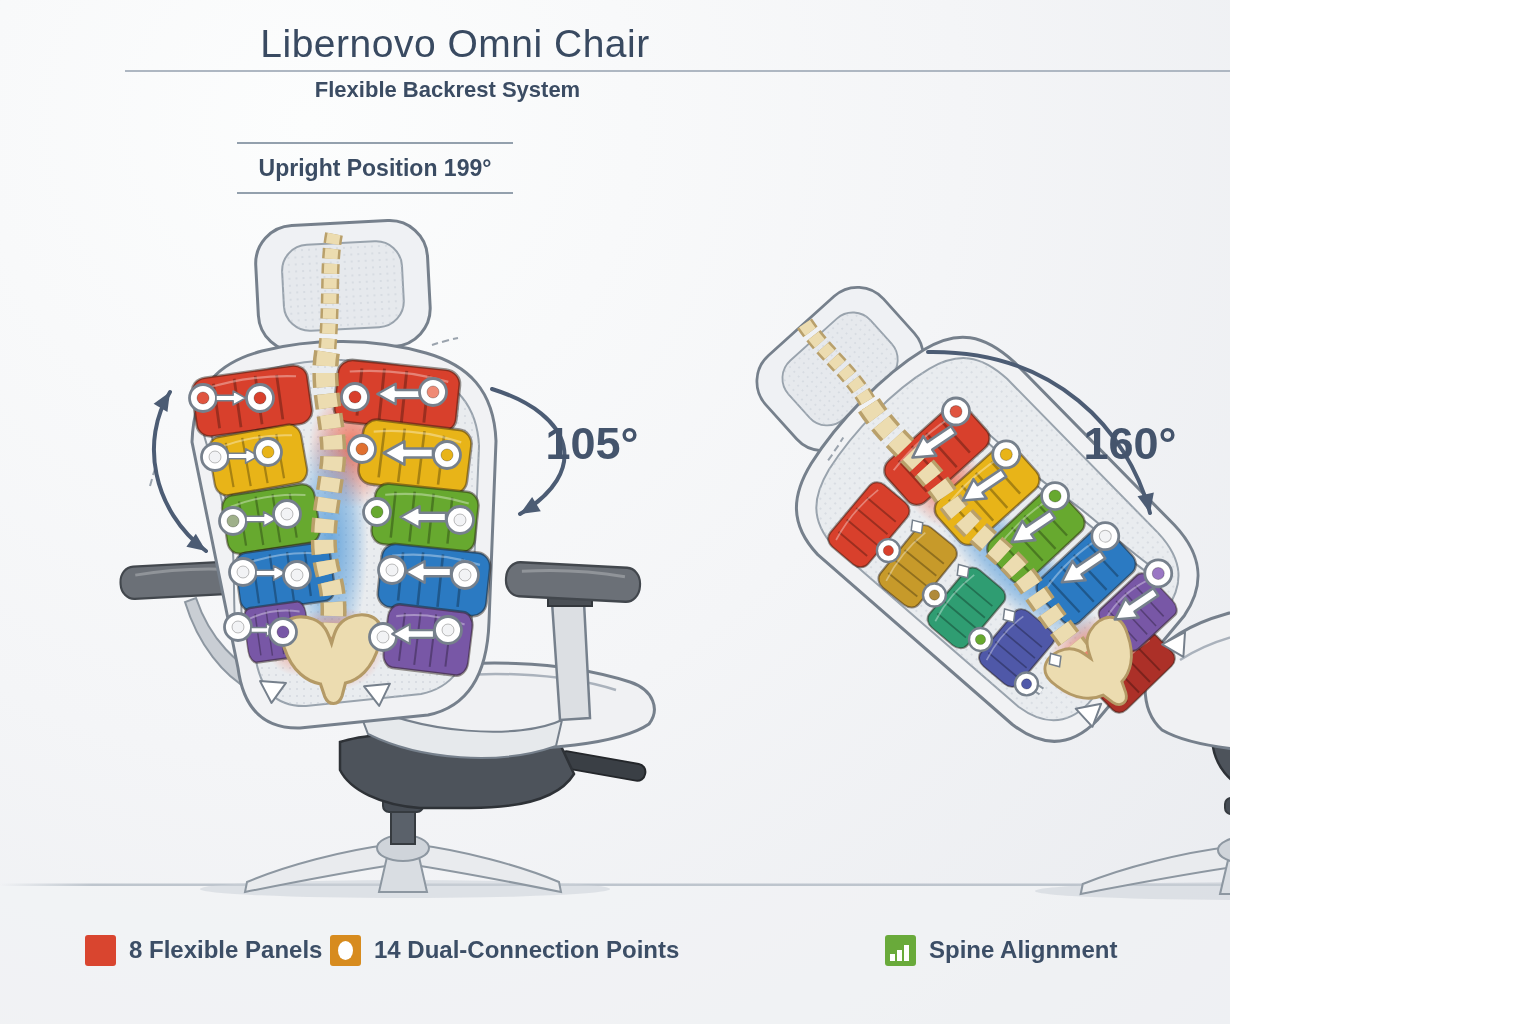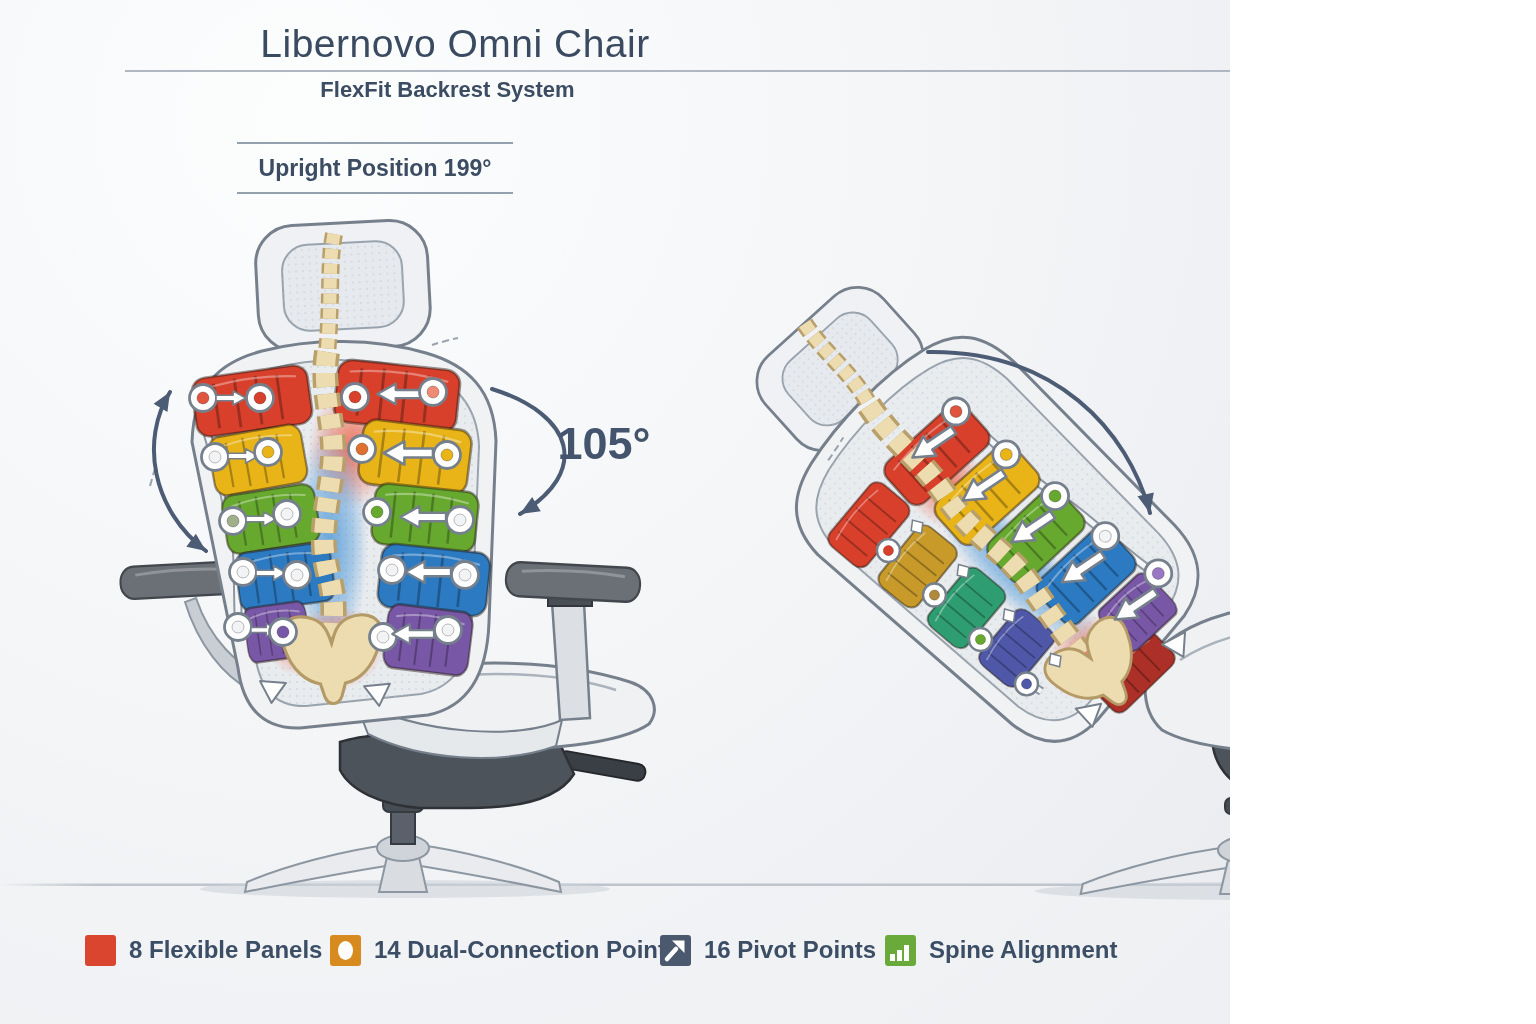--- a/index.html
+++ b/index.html
@@ -22,21 +22,21 @@
   .view-heading{
     position:absolute;top:142px;height:48px;line-height:48px;text-align:center;
     border-top:2px solid #93a0ad;border-bottom:2px solid #93a0ad;
     font-size:23px;font-weight:700;color:#3b4c63;
   }
   .heading-left{left:237px;width:276px;}
   .heading-right{left:1058px;width:385px;}
   .angle-label{
     position:absolute;font-size:45px;font-weight:700;color:#44546c;text-align:center;
   }
-  .angle-left{left:544px;top:418px;width:120px;}
+  .angle-left{left:532px;top:418px;width:120px;}
   .angle-right{left:1060px;top:418px;width:140px;}
   .legend{position:absolute;left:10px;top:930px;width:1536px;height:46px;}
   .legend-item{position:absolute;top:0;display:flex;align-items:center;gap:13px;height:40px;}
   .li-1{left:75px;} .li-2{left:320px;} .li-3{left:650px;} .li-4{left:875px;} .li-5{left:1112px;}
   .legend-swatch{width:31px;height:31px;border-radius:3px;flex:0 0 auto;position:relative;}
   .legend-swatch svg{position:absolute;inset:0;}
   .sw-red{background:#d9452f;}
   .sw-orange{background:#d78b1e;}
   .sw-slate{background:#4a596e;}
   .sw-green{background:#69aa3a;}
@@ -336,48 +336,40 @@
 
       <g>
         <path d="M928 352 C1055 350 1128 430 1150 513" stroke="#4c5c74" stroke-width="4" fill="none" stroke-linecap="round"></path>
         <use href="#ah" transform="translate(1150,513) rotate(77) scale(1.2)"></use>
       </g>
     </g>
   </svg>
 
   <div class="page-title">Libernovo Omni Chair</div>
   <div class="title-rule"></div>
-  <div class="page-subtitle">FlexFit Backrest System</div>
+  <div class="page-subtitle">Flexible Backrest System</div>
 
   <div class="view-heading heading-left">Upright Position 199°</div>
 
   <div class="angle-label angle-left">105°</div>
+  <div class="angle-label angle-right">160°</div>
 
   <div class="legend">
     <div class="legend-item li-1">
       <div class="legend-swatch sw-red"></div>
       <span class="legend-label">8 Flexible Panels</span>
     </div>
     <div class="legend-item li-2">
       <div class="legend-swatch sw-orange">
         <svg viewBox="0 0 31 31">
             <ellipse cx="15.5" cy="15.5" rx="7.5" ry="9.5" fill="#fff"></ellipse>
           </svg>
       </div>
       <span class="legend-label">14 Dual-Connection Points</span>
     </div>
-    <div class="legend-item li-3">
-      <div class="legend-swatch sw-slate">
-        <svg viewBox="0 0 31 31">
-          <path d="M7 24 L16 14" stroke="#fff" stroke-width="4.5" stroke-linecap="round"></path>
-          <path d="M12 5.5 H24.5 V18 Z" fill="#fff"></path>
-        </svg>
-      </div>
-      <span class="legend-label">16 Pivot Points</span>
-    </div>
     <div class="legend-item li-4">
       <div class="legend-swatch sw-green">
         <svg viewBox="0 0 31 31">
           <rect x="5" y="19" width="5" height="7" fill="#fff"></rect>
           <rect x="12" y="15" width="5" height="11" fill="#fff"></rect>
           <rect x="19" y="10" width="5" height="16" fill="#fff"></rect>
         </svg>
       </div>
       <span class="legend-label">Spine Alignment</span>
     </div>

